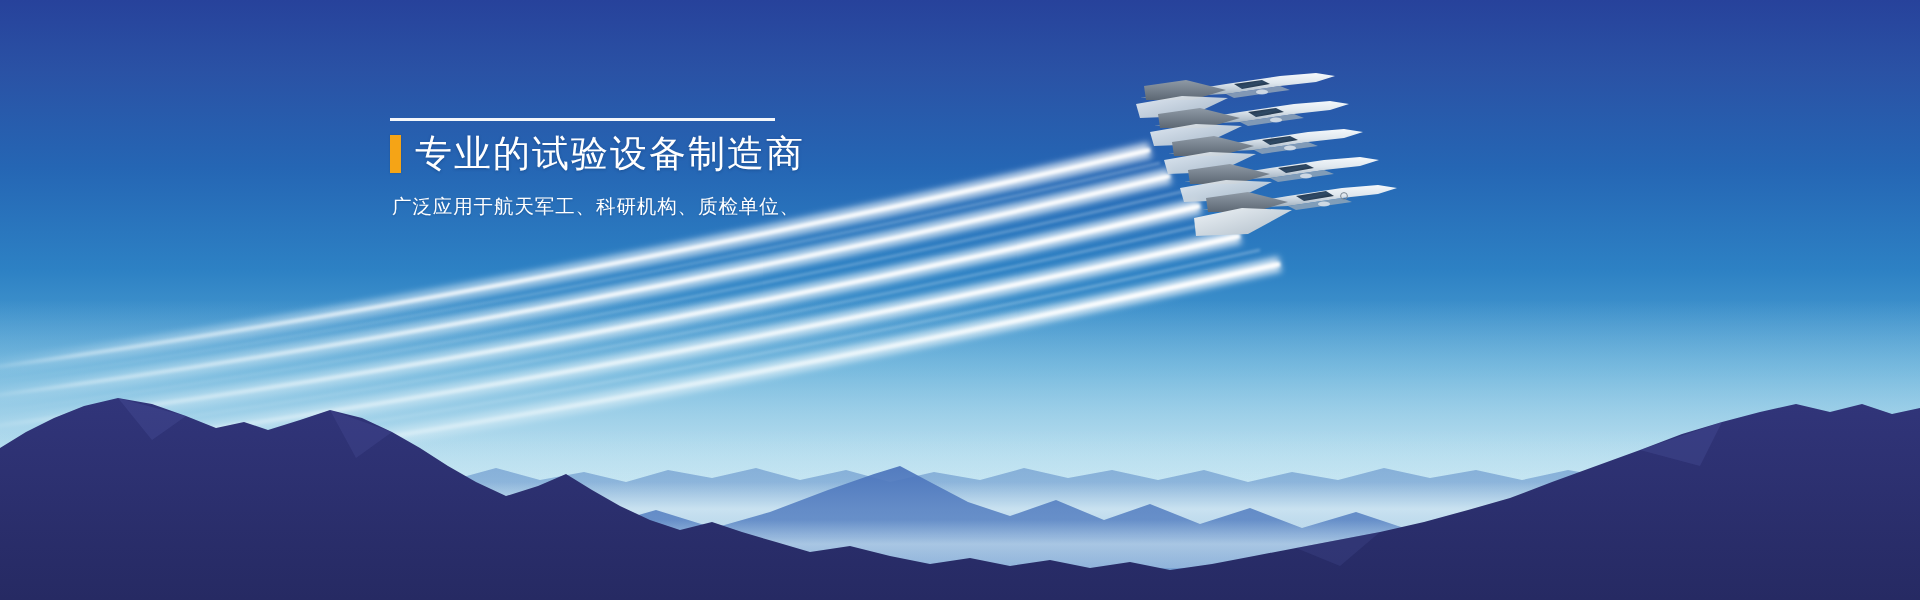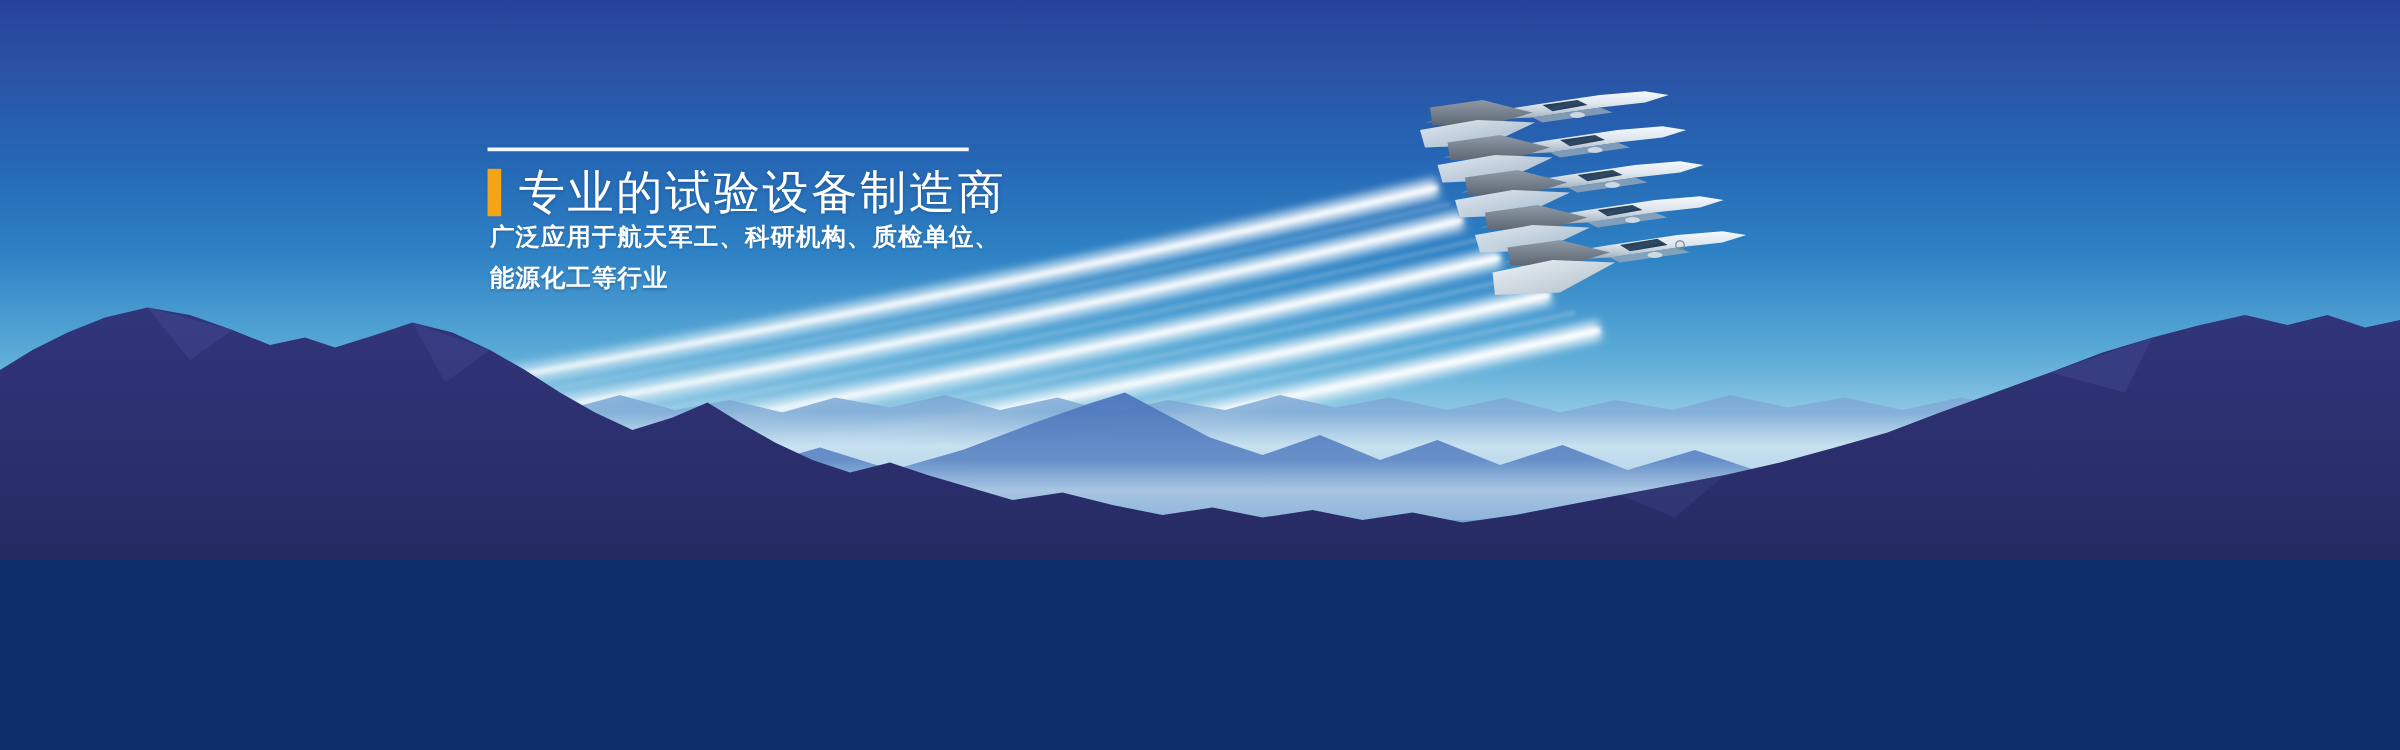--- a/index.html
+++ b/index.html
@@ -1,20 +1,20 @@
 <!DOCTYPE html>
 <html><head>
 <meta charset="utf-8">
 <style>
   * { margin:0; padding:0; box-sizing:border-box; }
   html,body{ width:1920px; height:600px; overflow:hidden; background:#0d2d6b; }
   body{ font-family:"Liberation Sans","DejaVu Sans",sans-serif; }
 
   #banner{
-    position:relative; width:1920px; height:448px; overflow:hidden;
+    position:relative; width:1920px; height:600px; overflow:hidden;
     background:linear-gradient(180deg,
       #27429b 0%,
       #2a52a5 12%,
       #2566b4 28%,
       #2d81c4 45%,
       #57a8d6 62%,
       #8fc9e4 76%,
       #aadbeb 86%,
       #bfe3ef 95%,
       #cfeaf3 100%);
@@ -49,23 +49,23 @@
   #accentbar{
     width:11px; height:38px; background:#f5a416; margin-right:14px; flex:0 0 auto;
     box-shadow:0 0 2px rgba(0,0,0,.15);
   }
   #heading{
     font-size:37px; line-height:1.05; color:#ffffff; letter-spacing:2px;
     font-weight:400; white-space:nowrap;
     text-shadow:0 1px 3px rgba(10,40,90,.35);
   }
   #subtitle{
-    margin-left:2px;
+    margin-top:16px; margin-left:2px;
     font-size:19.5px; line-height:1.72; color:#ffffff; letter-spacing:.9px;
-    font-weight:700; text-shadow:0 1px 2px rgba(10,40,90,.28);
+    font-weight:400; text-shadow:0 1px 2px rgba(10,40,90,.28);
   }
   #subtitle div{ white-space:nowrap; }
 </style>
 </head>
 <body>
 
 <div id="banner">
 
   <svg id="trails" viewBox="0 0 1920 600" preserveAspectRatio="none">
     <defs>
@@ -243,17 +243,16 @@
   <div id="textblock">
     <div id="divider"></div>
 
     <div id="headingrow">
       <div id="accentbar"></div>
       <h1 id="heading">专业的试验设备制造商</h1>
     </div>
 
     <div id="subtitle">
       <div>广泛应用于航天军工、科研机构、质检单位、</div>
-      <div>能源化工等行业</div>
     </div>
   </div>
 
 </div>
 
 </body></html>

